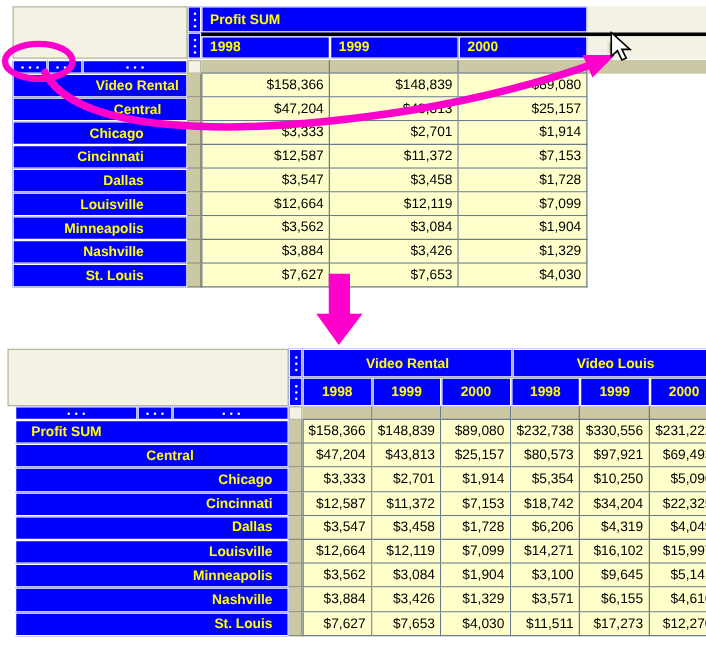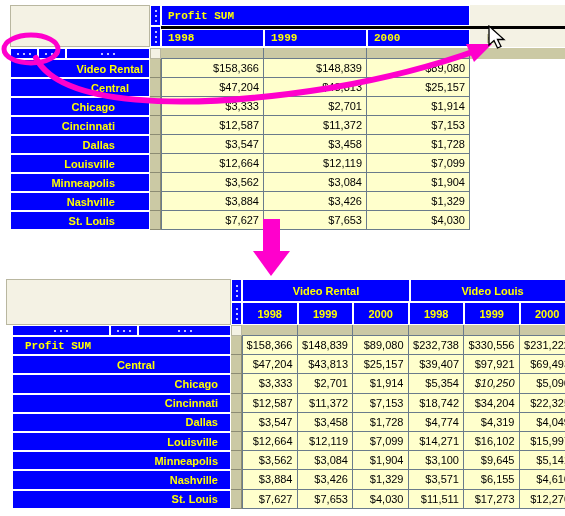--- a/index.html
+++ b/index.html
@@ -12,21 +12,21 @@
   }
   .pivot{position:absolute;background:#f4f2e4;}
 
   
   .hdr-blue{
     background:#0000ff;color:#ffff00;font-weight:bold;font-size:11px;
     display:flex;align-items:center;box-sizing:border-box;
     border:1px solid #ffffff;
   }
   .hdr-blue.center{justify-content:center;}
-  .hdr-blue.left{justify-content:flex-start;padding-left:6px;font-family:Liberation Mono, monospace;}
+  .hdr-blue.left{justify-content:flex-start;padding-left:6px;}
   .hdr-blue.right{justify-content:flex-end;padding-right:8px;}
 
   .cell{
     background:#ffffcc;color:#000000;font-size:11px;
     display:flex;align-items:center;justify-content:flex-end;
     padding-right:4px;box-sizing:border-box;
     border-right:1px solid #6a7b8b;
     border-bottom:1px solid #6a7b8b;
   }
   .capstrip{background:#cbc9a4;box-sizing:border-box;
@@ -260,51 +260,51 @@
       <div class="cell" style="position: absolute; left: 396.5px; top: 0px; width: 55.5px; height: 19.2px;">$232,738</div>
       <div class="cell" style="position: absolute; left: 452px; top: 0px; width: 55.5px; height: 19.2px;">$330,556</div>
       <div class="cell" style="position: absolute; left: 507.5px; top: 0px; width: 55.5px; height: 19.2px;">$231,222</div>
       <div class="hdr-blue right" style="position: absolute; left: 0px; top: 19.2px; width: 219px; height: 19.2px; padding-right: 75px;">
         <span>Central</span>
       </div>
       <div class="gutter" style="position: absolute; left: 219px; top: 19.2px; width: 11px; height: 19.2px;"></div>
       <div class="cell" style="position: absolute; left: 230px; top: 19.2px; width: 55.5px; height: 19.2px; border-left: 1px solid rgb(106, 123, 139);">$47,204</div>
       <div class="cell" style="position: absolute; left: 285.5px; top: 19.2px; width: 55.5px; height: 19.2px;">$43,813</div>
       <div class="cell" style="position: absolute; left: 341px; top: 19.2px; width: 55.5px; height: 19.2px;">$25,157</div>
-      <div class="cell" style="position: absolute; left: 396.5px; top: 19.2px; width: 55.5px; height: 19.2px;">$39,407</div>
+      <div class="cell" style="position: absolute; left: 396.5px; top: 19.2px; width: 55.5px; height: 19.2px;">$80,573</div>
       <div class="cell" style="position: absolute; left: 452px; top: 19.2px; width: 55.5px; height: 19.2px;">$97,921</div>
       <div class="cell" style="position: absolute; left: 507.5px; top: 19.2px; width: 55.5px; height: 19.2px;">$69,493</div>
       <div class="hdr-blue right" style="position: absolute; left: 0px; top: 38.4px; width: 219px; height: 19.2px; padding-right: 12px;">
         <span>Chicago</span>
       </div>
       <div class="gutter" style="position: absolute; left: 219px; top: 38.4px; width: 11px; height: 19.2px;"></div>
       <div class="cell" style="position: absolute; left: 230px; top: 38.4px; width: 55.5px; height: 19.2px; border-left: 1px solid rgb(106, 123, 139);">$3,333</div>
       <div class="cell" style="position: absolute; left: 285.5px; top: 38.4px; width: 55.5px; height: 19.2px;">$2,701</div>
       <div class="cell" style="position: absolute; left: 341px; top: 38.4px; width: 55.5px; height: 19.2px;">$1,914</div>
       <div class="cell" style="position: absolute; left: 396.5px; top: 38.4px; width: 55.5px; height: 19.2px;">$5,354</div>
-      <div class="cell" style="position: absolute; left: 452px; top: 38.4px; width: 55.5px; height: 19.2px; font-style: italic;">$10,250</div>
+      <div class="cell" style="position: absolute; left: 452px; top: 38.4px; width: 55.5px; height: 19.2px;">$10,250</div>
       <div class="cell" style="position: absolute; left: 507.5px; top: 38.4px; width: 55.5px; height: 19.2px;">$5,096</div>
       <div class="hdr-blue right" style="position: absolute; left: 0px; top: 57.6px; width: 219px; height: 19.2px; padding-right: 12px;">
         <span>Cincinnati</span>
       </div>
       <div class="gutter" style="position: absolute; left: 219px; top: 57.6px; width: 11px; height: 19.2px;"></div>
       <div class="cell" style="position: absolute; left: 230px; top: 57.6px; width: 55.5px; height: 19.2px; border-left: 1px solid rgb(106, 123, 139);">$12,587</div>
       <div class="cell" style="position: absolute; left: 285.5px; top: 57.6px; width: 55.5px; height: 19.2px;">$11,372</div>
       <div class="cell" style="position: absolute; left: 341px; top: 57.6px; width: 55.5px; height: 19.2px;">$7,153</div>
       <div class="cell" style="position: absolute; left: 396.5px; top: 57.6px; width: 55.5px; height: 19.2px;">$18,742</div>
       <div class="cell" style="position: absolute; left: 452px; top: 57.6px; width: 55.5px; height: 19.2px;">$34,204</div>
       <div class="cell" style="position: absolute; left: 507.5px; top: 57.6px; width: 55.5px; height: 19.2px;">$22,325</div>
       <div class="hdr-blue right" style="position: absolute; left: 0px; top: 76.8px; width: 219px; height: 19.2px; padding-right: 12px;">
         <span>Dallas</span>
       </div>
       <div class="gutter" style="position: absolute; left: 219px; top: 76.8px; width: 11px; height: 19.2px;"></div>
       <div class="cell" style="position: absolute; left: 230px; top: 76.8px; width: 55.5px; height: 19.2px; border-left: 1px solid rgb(106, 123, 139);">$3,547</div>
       <div class="cell" style="position: absolute; left: 285.5px; top: 76.8px; width: 55.5px; height: 19.2px;">$3,458</div>
       <div class="cell" style="position: absolute; left: 341px; top: 76.8px; width: 55.5px; height: 19.2px;">$1,728</div>
-      <div class="cell" style="position: absolute; left: 396.5px; top: 76.8px; width: 55.5px; height: 19.2px;">$4,774</div>
+      <div class="cell" style="position: absolute; left: 396.5px; top: 76.8px; width: 55.5px; height: 19.2px;">$6,206</div>
       <div class="cell" style="position: absolute; left: 452px; top: 76.8px; width: 55.5px; height: 19.2px;">$4,319</div>
       <div class="cell" style="position: absolute; left: 507.5px; top: 76.8px; width: 55.5px; height: 19.2px;">$4,049</div>
       <div class="hdr-blue right" style="position: absolute; left: 0px; top: 96px; width: 219px; height: 19.2px; padding-right: 12px;">
         <span>Louisville</span>
       </div>
       <div class="gutter" style="position: absolute; left: 219px; top: 96px; width: 11px; height: 19.2px;"></div>
       <div class="cell" style="position: absolute; left: 230px; top: 96px; width: 55.5px; height: 19.2px; border-left: 1px solid rgb(106, 123, 139);">$12,664</div>
       <div class="cell" style="position: absolute; left: 285.5px; top: 96px; width: 55.5px; height: 19.2px;">$12,119</div>
       <div class="cell" style="position: absolute; left: 341px; top: 96px; width: 55.5px; height: 19.2px;">$7,099</div>
       <div class="cell" style="position: absolute; left: 396.5px; top: 96px; width: 55.5px; height: 19.2px;">$14,271</div>

